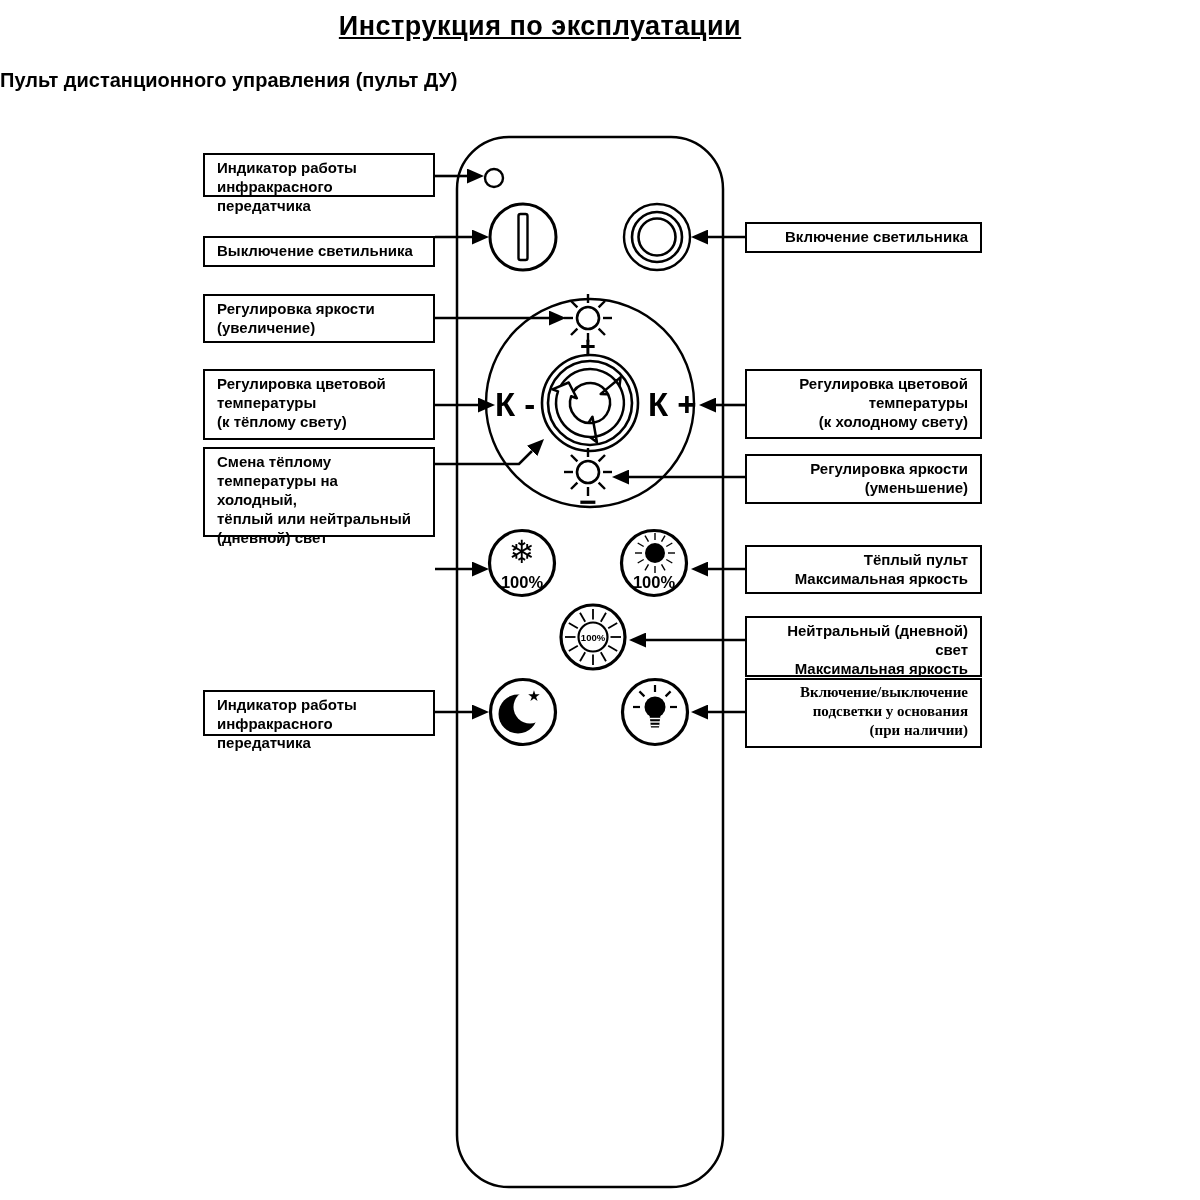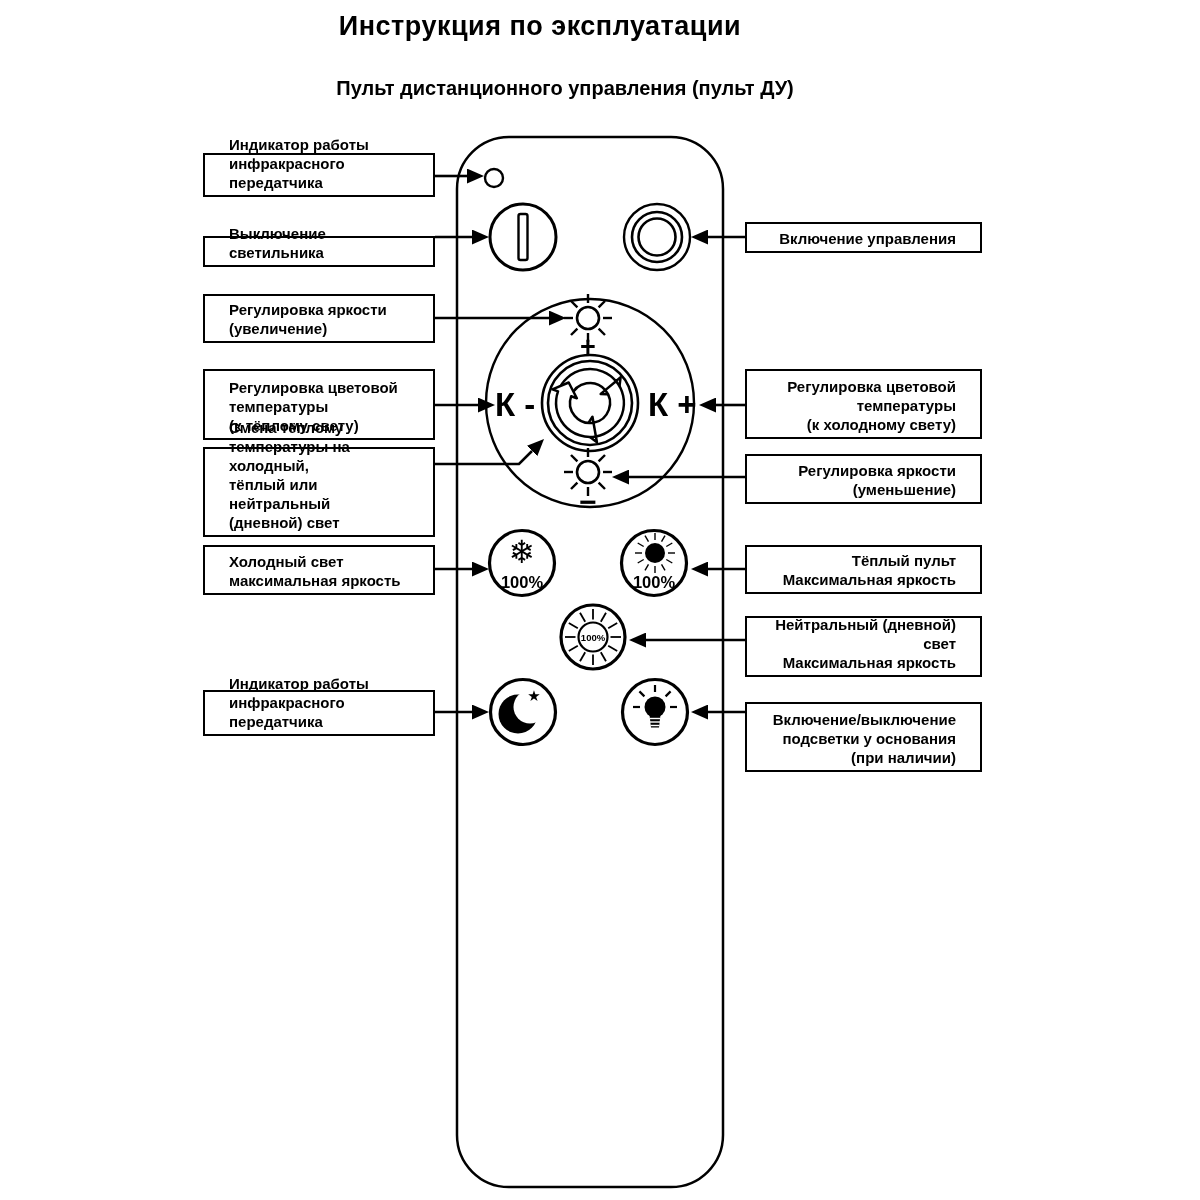--- a/index.html
+++ b/index.html
@@ -1,24 +1,24 @@
 <!DOCTYPE html>
 <html><head>
 <meta charset="utf-8">
 <style>
   html,body{margin:0;padding:0;background:#fff;}
   .page{position:relative;width:1200px;height:1200px;background:#fff;overflow:hidden;
         font-family:"Liberation Sans",sans-serif;color:#000;}
   .title{position:absolute;top:10px;left:0;width:1080px;margin:0;text-align:center;
-         font:bold 27px/1.2 "Liberation Sans",sans-serif;letter-spacing:.5px;}
-  .subtitle{position:absolute;top:68px;left:0;width:1080px;margin:8px;text-align:center;
-         font:bold 20px/1.2 "Liberation Sans",sans-serif;padding-left:17px;}
+         font:bold 27px/1.2 "Liberation Sans",sans-serif;letter-spacing:.5px;text-decoration:underline;}
+  .subtitle{position:absolute;top:68px;left:0;width:1080px;margin:0;
+         font:bold 20px/1.2 "Liberation Sans",sans-serif;}
   svg.diagram{position:absolute;left:0;top:0;}
   .box{position:absolute;box-sizing:border-box;border:2px solid #000;background:#fff;
-       display:flex;align-items:flex-end;padding:3px 24px;
+       display:flex;align-items:flex-start;padding:3px 12px;
        font:bold 15px/19px "Liberation Sans",sans-serif;}
   .box.l{left:203px;width:232px;justify-content:flex-start;text-align:left;}
   .box.r{left:745px;width:237px;justify-content:flex-end;text-align:right;}
   .box span{white-space:pre-line;}
   .stroke{fill:none;stroke:#000;}
   .svgtxt{font-family:"Liberation Sans",sans-serif;font-weight:bold;fill:#000;}
   .glyph{font-family:"DejaVu Sans",sans-serif;fill:#000;}
 </style>
 </head>
 <body>
@@ -205,48 +205,44 @@
     <span>Регулировка цветовой
 температуры
 (к тёплому свету)</span>
     </div>
   <div class="box l" style="top:447px;height:90px;">
     <span>Смена тёплому
 температуры на холодный,
 тёплый или нейтральный
 (дневной) свет</span>
     </div>
-  <div class="box l" style="top:545px;height:50px;">
-    <span>Холодный свет
-максимальная яркость</span>
-    </div>
   <div class="box l" style="top:690px;height:46px;">
     <span>Индикатор работы
 инфракрасного передатчика</span>
     </div>
 
   <div class="box r" style="top:222px;height:31px;">
-    <span>Включение управления</span>
+    <span>Включение светильника</span>
     </div>
   <div class="box r" style="top:369px;height:70px;">
     <span>Регулировка цветовой
 температуры
 (к холодному свету)</span>
     </div>
   <div class="box r" style="top:454px;height:50px;">
     <span>Регулировка яркости
 (уменьшение)</span>
     </div>
   <div class="box r" style="top:545px;height:49px;">
     <span>Тёплый пульт
 Максимальная яркость</span>
     </div>
   <div class="box r" style="top:616px;height:61px;">
     <span>Нейтральный (дневной) свет
 Максимальная яркость</span>
     </div>
-  <div class="box r" style="top:702px;height:70px;">
+  <div class="box r" style="top:678px;height:70px;font-family:Liberation Serif, serif;">
     <span>Включение/выключение
 подсветки у основания
 (при наличии)</span>
     </div>
 
 </div>
 
 </body></html>

